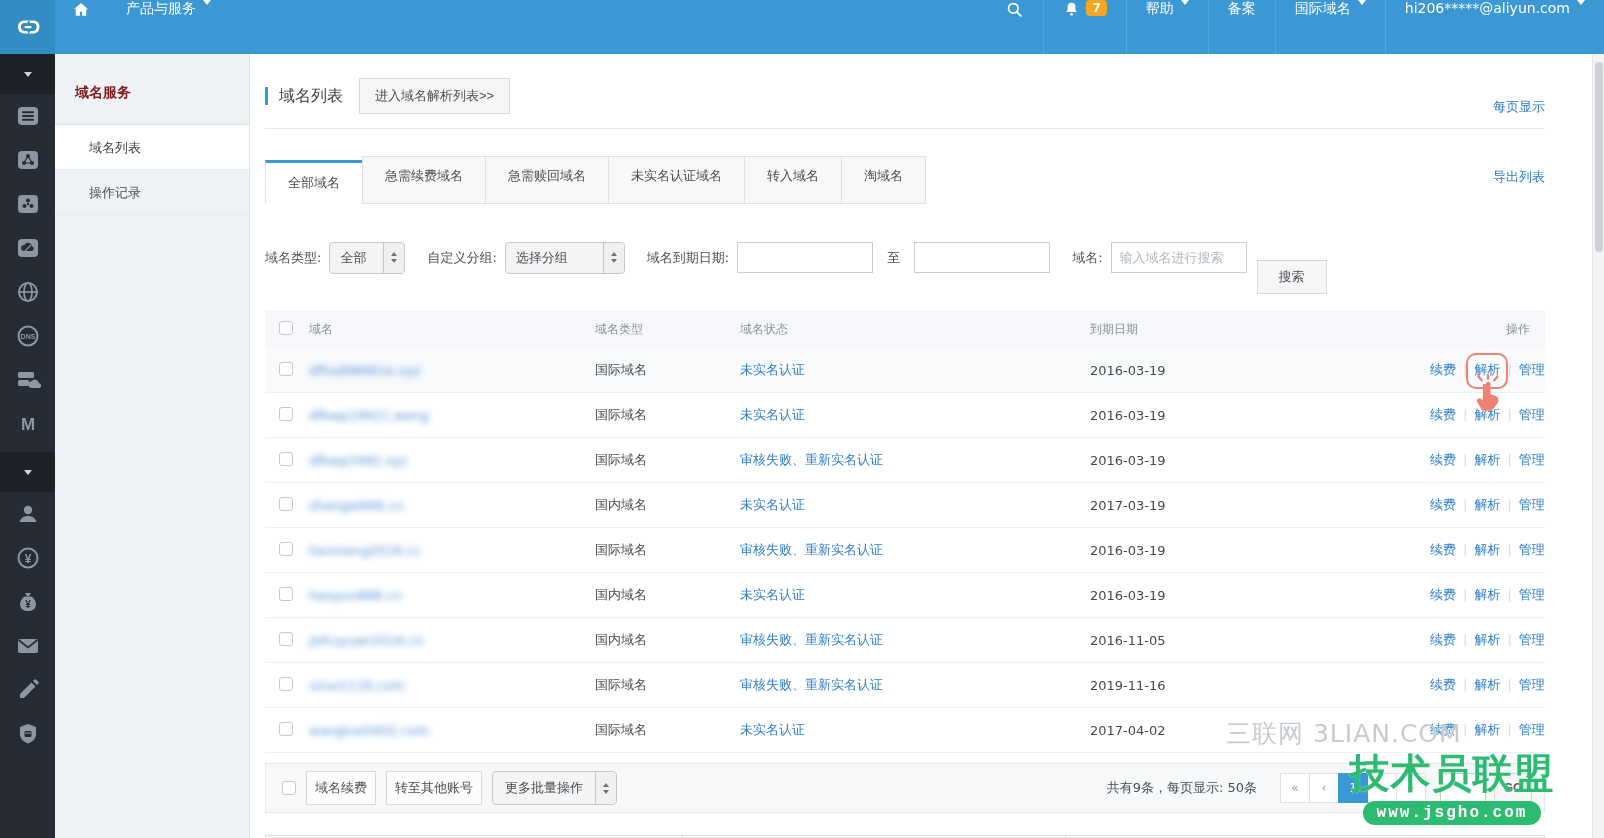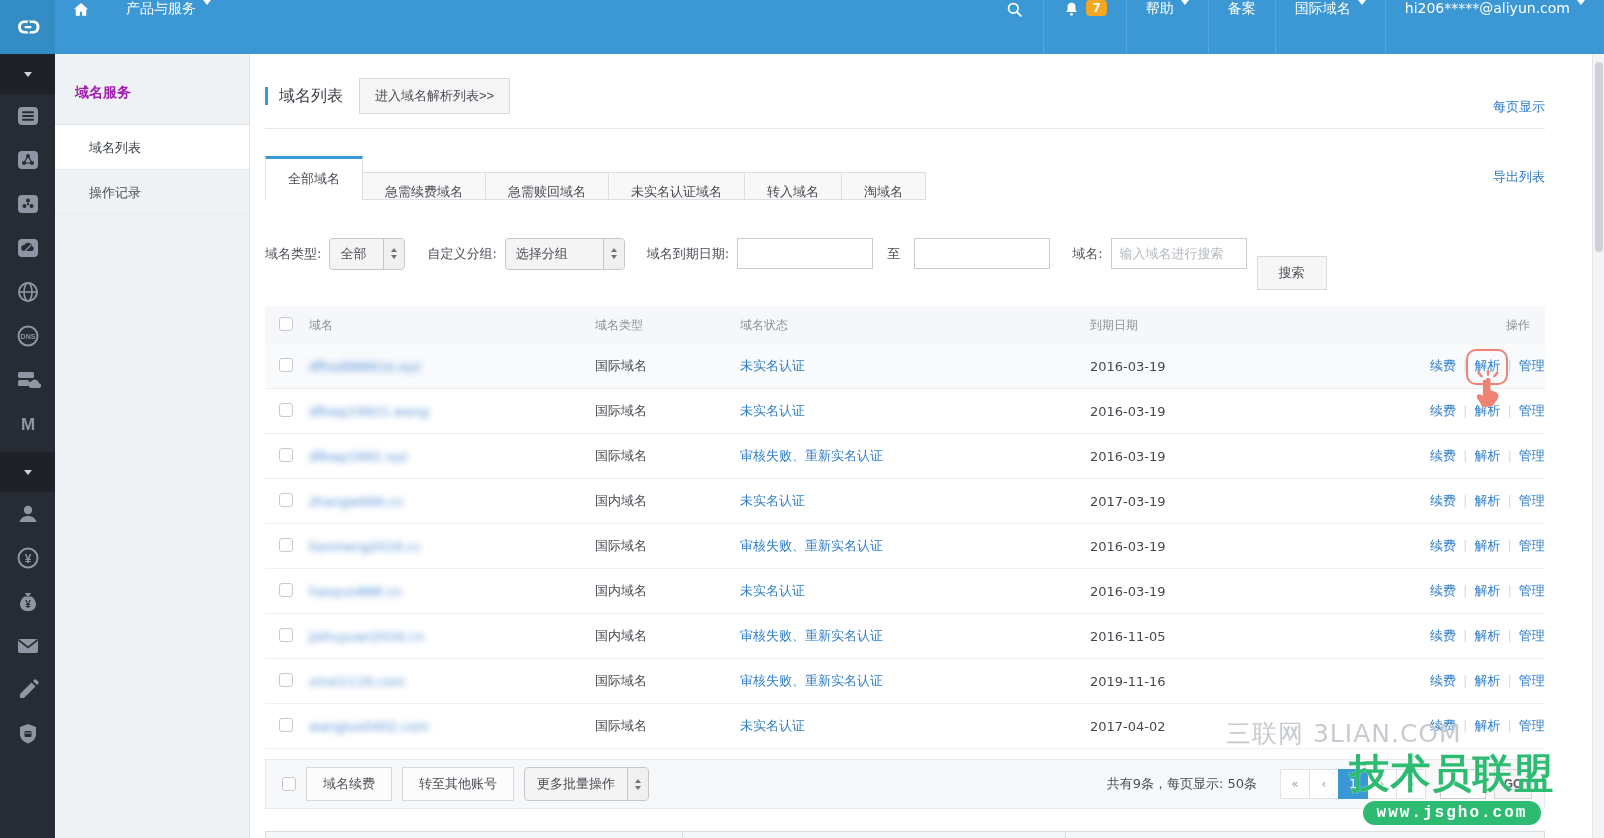--- a/index.html
+++ b/index.html
@@ -19,39 +19,39 @@
 
   
   .rail { position:absolute; left:0; top:54px; width:55px; height:784px; background:#272c34; z-index:25; }
   .rail-caret { height:40px; background:#1e2228; display:flex; align-items:center; justify-content:center; cursor:pointer; }
   .rail-caret .caret-down { border-top-color:#cfd5dc; margin:0; }
   .rail-icon { height:44px; display:flex; align-items:center; justify-content:center; cursor:pointer; }
   .rail-icon svg { display:block; }
 
   
   .subside { position:absolute; left:55px; top:54px; width:195px; height:784px; background:#eff2f5; border-right:1px solid #dfe3e8; z-index:20; }
-  .subside-title { padding:30px 0 22px 20px; font-size:14px; font-weight:bold; color:#a21caf; border-bottom:1px solid #dfe3e8; }
+  .subside-title { padding:30px 0 22px 20px; font-size:14px; font-weight:bold; color:#7f1d1d; border-bottom:1px solid #dfe3e8; }
   .subside-item { height:45px; line-height:45px; padding-left:34px; font-size:13px; color:#4a4e55; cursor:pointer; border-bottom:1px solid #e7ebef; }
   .subside-item.active { background:#fff; color:#3c4046; }
 
   
   .content { position:absolute; left:250px; top:54px; width:1354px; height:784px; background:#fff; }
   .inner { position:relative; width:1280px; margin:22px 0 0 15px; }
 
   .title-row { display:flex; align-items:center; height:40px; }
   .title-bar { width:3px; height:18px; background:#3a99d4; margin-right:11px; }
   .page-title { font-size:16px; color:#3c4046; margin-right:16px; }
   .btn { display:inline-flex; align-items:center; justify-content:center; border:1px solid #d5d8dc; background:#f6f6f6; color:#4a4e55; font-size:13px; cursor:pointer; }
   .dns-btn { height:36px; padding:0 15px; }
   .feedback { margin-left:auto; align-self:flex-end; color:#2f7dc8; font-size:13px; cursor:pointer; }
   .title-divider { border-bottom:1px solid #e5e8eb; margin-top:12px; }
 
   
   .tabs-row { position:relative; margin-top:27px; display:flex; align-items:flex-end; }
-  .tab { height:28px; line-height:38px; padding:0 22px; border:1px solid #dcdfe3; background:#f8f8f9; font-size:13px; color:#45494e; cursor:pointer; margin-left:-1px; }
+  .tab { height:48px; line-height:38px; padding:0 22px; border:1px solid #dcdfe3; background:#f8f8f9; font-size:13px; color:#45494e; cursor:pointer; margin-left:-1px; }
   .tab:first-child { margin-left:0; }
   .tab.active { height:44px; line-height:40px; border-top:3px solid #3a99d4; background:#fff; border-bottom-color:#fff; }
   .export-link { position:absolute; right:0; top:12px; color:#2f7dc8; font-size:13px; cursor:pointer; }
 
   
   .filter-row { margin-top:17px; display:flex; align-items:center; font-size:13px; color:#4a4e55; }
   .flabel { margin-right:8px; white-space:nowrap; }
   .sel { display:inline-flex; align-items:stretch; height:32px; border:1px solid #c4c8cd; border-radius:4px; background:#f4f4f5; cursor:pointer; overflow:hidden; }
   .sel .sel-val { display:flex; align-items:center; padding:0 10px; }
   .sel .sel-arrows { width:21px; border-left:1px solid #c4c8cd; display:flex; flex-direction:column; align-items:center; justify-content:center; gap:3px; background:#f0f0f1; }
@@ -73,21 +73,21 @@
   .status-link { color:#2f7dc8; cursor:pointer; }
   .cell-actions { text-align:right; padding-right:15px; white-space:nowrap; }
   .act-link { color:#2f7dc8; cursor:pointer; }
   .act-sep { color:#d8dbdf; margin:0 7px; }
   .ann-wrap { position:relative; display:inline-block; }
   .ann-ring { position:absolute; left:-8px; right:-8px; top:-8px; bottom:-10px; border:2px solid #ee8373; border-radius:10px; pointer-events:none; }
   .ann-hand { position:absolute; left:-1px; top:13px; width:32px; height:42px; pointer-events:none; z-index:6; }
 
   
   .foot-bar { margin-top:10px; height:50px; background:#f7f8fa; border:1px solid #e7eaed; display:flex; align-items:center; padding:0 12px; position:relative; }
-  .fb-btn { height:34px; padding:0 16px; margin-left:10px; background:#fcfcfc; }
+  .fb-btn { height:34px; padding:0 8px; margin-left:10px; background:#fcfcfc; }
   .fb-sel { margin-left:10px; height:34px; border-radius:4px; }
   .fb-sel .sel-val { padding:0 12px; }
   .summary { margin-left:auto; color:#4a4e55; font-size:13px; margin-right:24px; }
   .pager { display:flex; align-items:center; }
   .pg { width:30px; height:30px; border:1px solid #dfe3e7; background:#fff; color:#9aa1a9; font-size:12px; display:flex; align-items:center; justify-content:center; cursor:pointer; margin-left:-1px; }
   .pg.current { background:#3a99d4; color:#fff; border-color:#3a99d4; z-index:2; }
   .jump-input { width:46px; height:30px; margin-left:14px; }
   .go-btn { width:38px; height:30px; margin-left:8px; font-size:12px; font-weight:bold; color:#55595e; }
 
   

